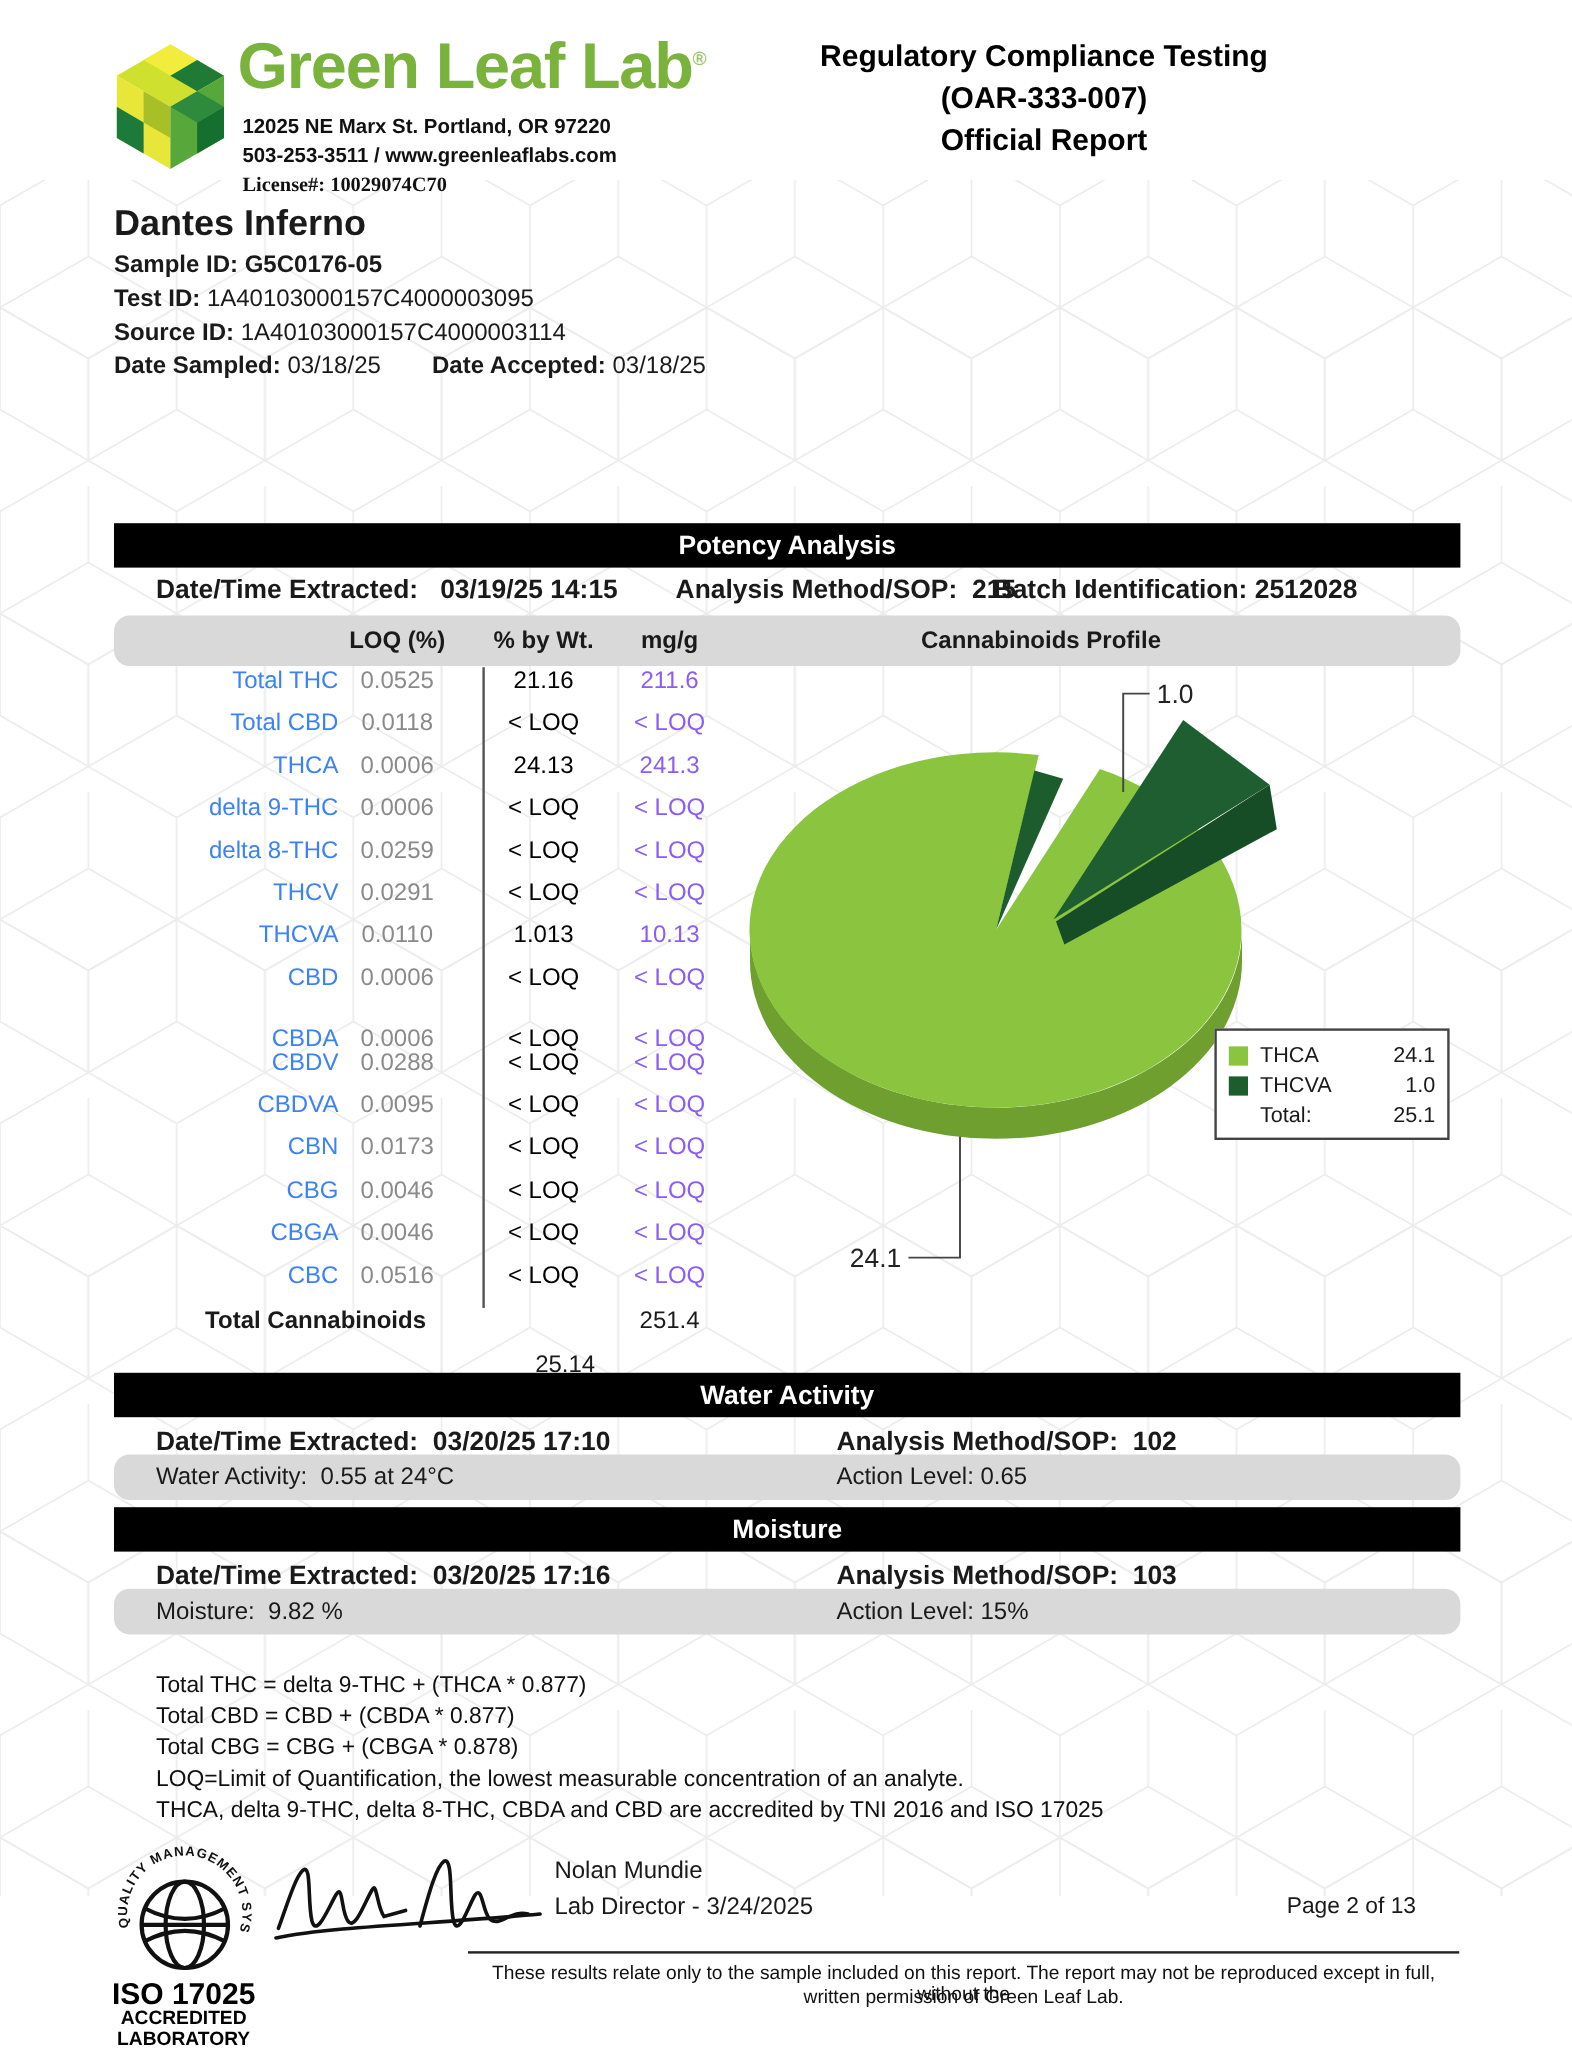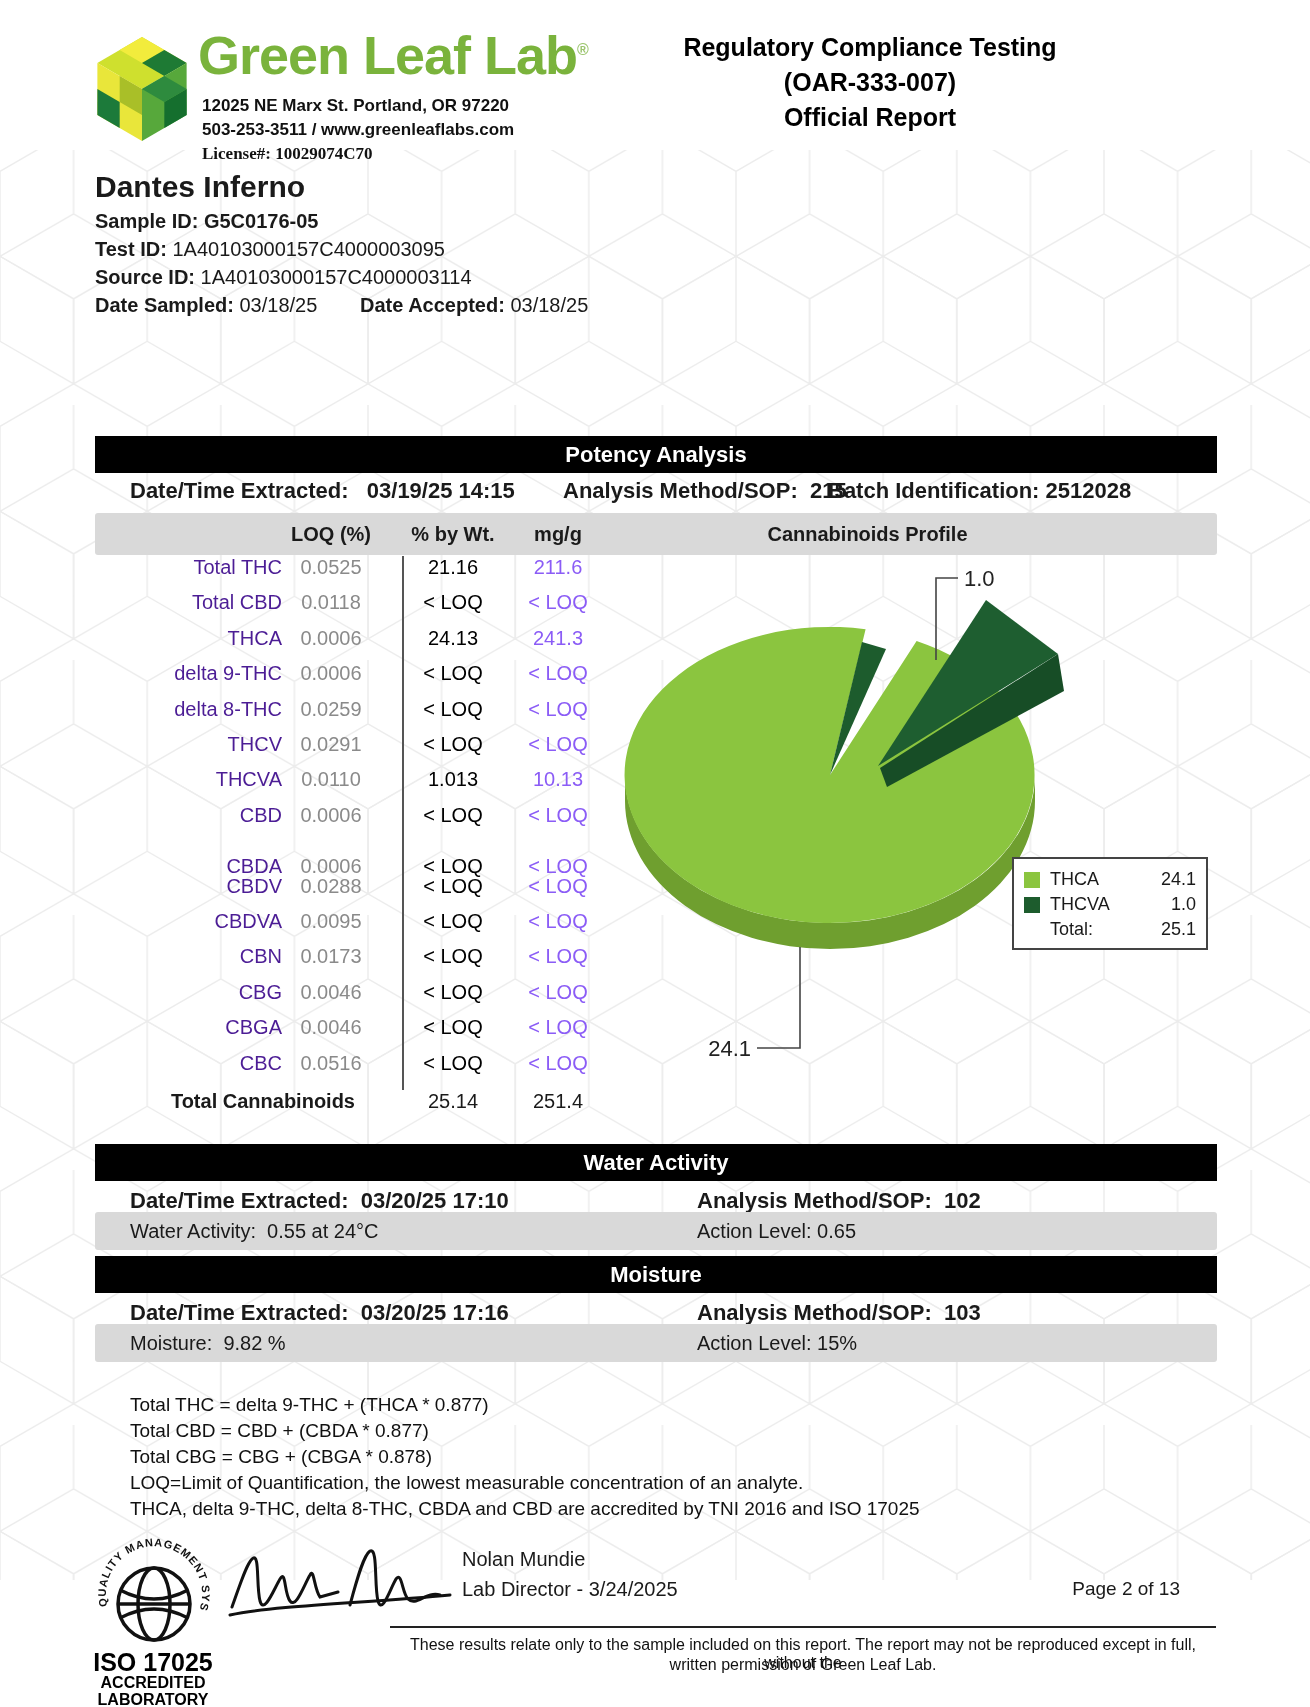--- a/index.html
+++ b/index.html
@@ -18,35 +18,35 @@
   .lic{left:202px;top:144px;font-size:17px;font-weight:bold;color:#111;font-family:"Liberation Serif", serif;}
   .rpt-title{left:640px;top:30px;width:460px;text-align:center;font-size:25px;font-weight:bold;line-height:35px;color:#000;}
   
   .sample-name{left:95px;top:170px;font-size:30px;font-weight:bold;}
   .info-row{font-size:20px;}
   .info-row b{font-weight:bold;}
   
   .bar{left:95px;width:1122px;height:37px;background:#000;color:#fff;font-size:22px;font-weight:bold;
        display:flex;align-items:center;justify-content:center;}
   .xrow{font-size:22px;font-weight:bold;}
-  .grayband{left:95px;width:1122px;background:#d9d9d9;border-radius:3px;}
+  .grayband{left:95px;width:1122px;background:#d9d9d9;border-radius:13px;}
   .hdr-cell{position:absolute;top:0;height:42px;display:flex;align-items:center;justify-content:center;
             font-size:20px;font-weight:bold;}
   .res-row{font-size:20px;}
   
   #ptable{left:95px;top:556px;width:560px;height:532px;}
   .prow{position:absolute;left:0;width:560px;height:35px;}
-  .prow .analyte{position:absolute;left:0;width:187px;text-align:right;font-size:20px;color:#4c1d95;}
+  .prow .analyte{position:absolute;left:0;width:187px;text-align:right;font-size:20px;color:#3b82f6;}
   .prow .loq{position:absolute;left:192px;width:88px;text-align:center;font-size:20px;color:#8a8a8a;}
   .prow .pct{position:absolute;left:315px;width:86px;text-align:center;font-size:20px;color:#000;}
   .prow .mgg{position:absolute;left:420px;width:86px;text-align:center;font-size:20px;color:#8b5cf6;}
   #vdivider{left:402px;top:556px;width:2px;height:534px;background:#555;}
   #totalrow{left:95px;top:1090px;width:560px;height:36px;}
   #totalrow .tlabel{position:absolute;left:0;width:260px;text-align:right;font-size:20px;font-weight:bold;}
-  #totalrow .pct{position:absolute;left:315px;width:86px;text-align:center;font-size:20px;}
+  #totalrow .pct{position:absolute;left:315px;width:86px;text-align:right;font-size:20px;margin-top:36px;}
   #totalrow .mgg{position:absolute;left:420px;width:86px;text-align:center;font-size:20px;}
   
   #legend{left:1012px;top:857px;width:172px;background:#fff;border:2px solid #444;padding:8px 10px 6px 10px;z-index:3;}
   .leg-row{display:flex;align-items:center;height:25px;font-size:18px;}
   .leg-swatch{width:16px;height:16px;margin-right:10px;flex:0 0 16px;}
   .leg-label{flex:1;}
   .leg-val{text-align:right;}
   
   .note{left:130px;font-size:19px;color:#111;}
   

